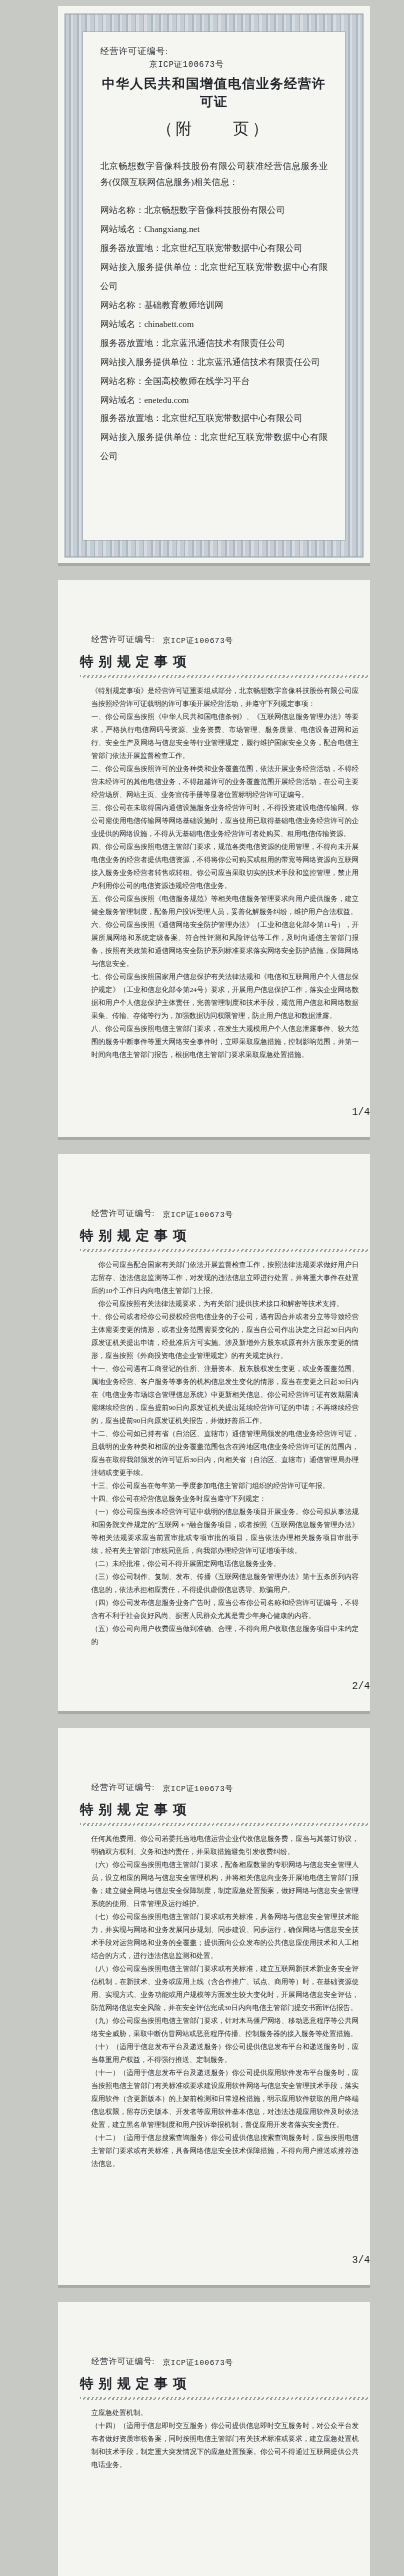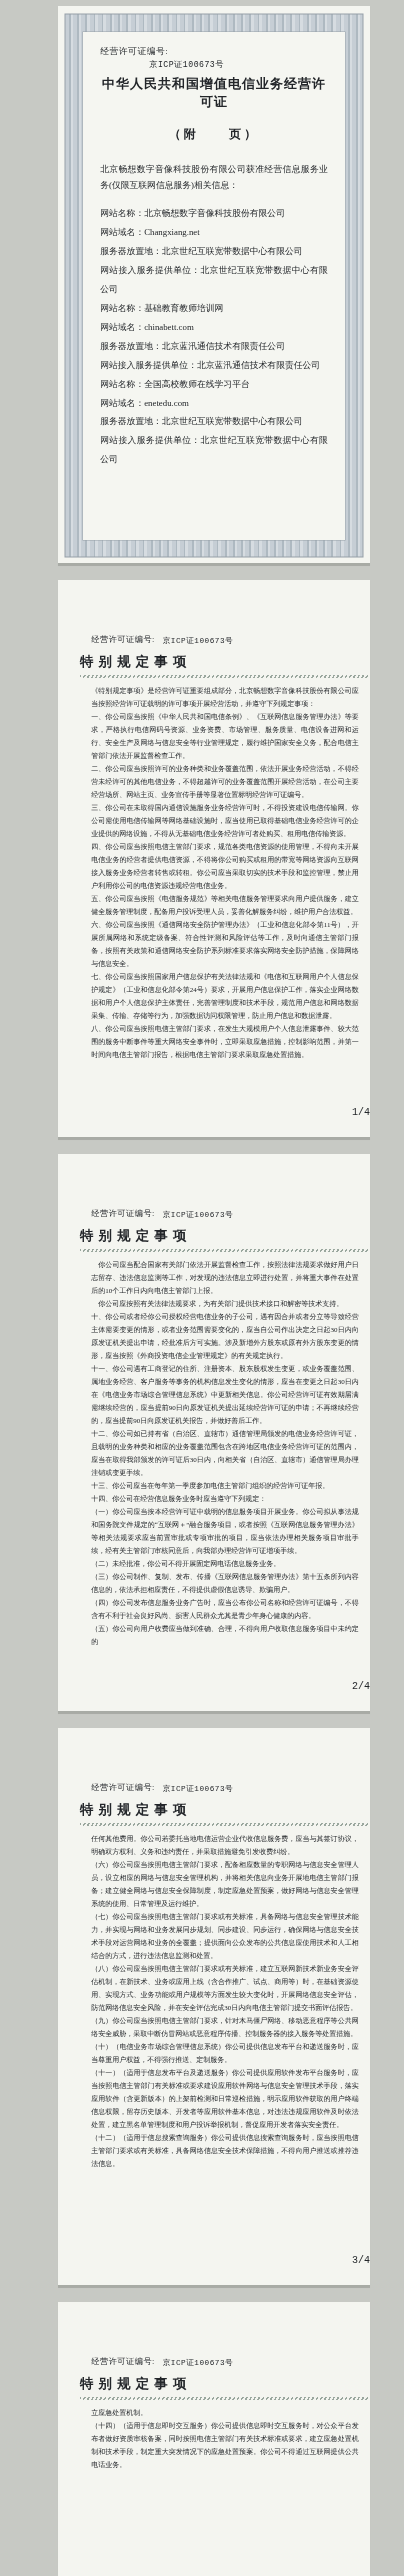--- a/index.html
+++ b/index.html
@@ -35,22 +35,22 @@
     box-shadow:0 0 0 0.5px #95a0a8;
     padding:14.4px 17.5px 0 17.5px;box-sizing:border-box;
   }
   .cert-license{font-size:8.8px;letter-spacing:0.5px;}
   .cert-license .num{display:block;margin:1px 0 0 49px;font-family:"Liberation Mono","DejaVu Sans Mono",monospace;font-size:8.2px;}
   .cert-title{
     text-align:center;font-size:13px;font-weight:bold;letter-spacing:1px;
     margin-top:5.2px;
   }
   .cert-subtitle{
-    text-align:center;font-size:12px;font-weight:bold;letter-spacing:3.1px;
-    margin-top:15px;
+    text-align:center;font-size:16px;font-weight:normal;letter-spacing:3.1px;
+    margin-top:8px;
   }
   .cert-intro{
     margin-top:17.5px;font-size:8.8px;line-height:1.85;text-align:justify;
   }
   .cert-entries{margin-top:11px;}
   .cert-line{
     font-size:8.8px;line-height:2.15;text-align:justify;
   }
   
   .prov-header{
@@ -160,21 +160,21 @@
     <span class="num">京ICP证100673号</span>
   </div>
   <div class="prov-title">特别规定事项</div>
   <div class="zigzag"></div>
   <div class="prov-body">
       <p>任何其他费用。你公司若委托当地电信运营企业代收信息服务费，应当与其签订协议，明确双方权利、义务和违约责任，并采取措施避免引发收费纠纷。</p>
       <p>（六）你公司应当按照电信主管部门要求，配备相应数量的专职网络与信息安全管理人员，设立相应的网络与信息安全管理机构，并将相关信息向业务开展地电信主管部门报备；建立健全网络与信息安全保障制度，制定应急处置预案，做好网络与信息安全管理系统的使用、日常管理及运行维护。</p>
       <p>（七）你公司应当按照电信主管部门要求或有关标准，具备网络与信息安全管理技术能力，并实现与网络和业务发展同步规划、同步建设、同步运行，确保网络与信息安全技术手段对运营网络和业务的全覆盖；提供面向公众发布的公共信息应使用技术和人工相结合的方式，进行违法信息监测和处置。</p>
       <p>（八）你公司应当按照电信主管部门要求或有关标准，建立互联网新技术新业务安全评估机制，在新技术、业务或应用上线（含合作推广、试点、商用等）时，在基础资源使用、实现方式、业务功能或用户规模等方面发生较大变化时，开展网络信息安全评估，防范网络信息安全风险，并在安全评估完成30日内向电信主管部门提交书面评估报告。</p>
       <p>（九）你公司应当按照电信主管部门要求，针对木马僵尸网络、移动恶意程序等公共网络安全威胁，采取中断仿冒网站或恶意程序传播、控制服务器的接入服务等处置措施。</p>
-      <p>（十）（电信业务市场综合管理信息系统）你公司提供信息发布平台和递送服务时，应当尊重用户权益，不得强行推送、定制服务。</p>
+      <p>（十）（适用于信息发布平台及递送服务）你公司提供信息发布平台和递送服务时，应当尊重用户权益，不得强行推送、定制服务。</p>
       <p>（十一）（适用于信息发布平台及递送服务）你公司提供应用软件发布平台服务时，应当按照电信主管部门有关标准或要求建设应用软件网络与信息安全管理技术手段，落实应用软件（含更新版本）的上架前检测和日常巡检措施，明示应用软件获取的用户终端信息权限，留存历史版本、开发者等应用软件基本信息，对违法违规应用软件及时依法处置，建立黑名单管理制度和用户投诉举报机制，督促应用开发者落实安全责任。</p>
       <p>（十二）（适用于信息搜索查询服务）你公司提供信息搜索查询服务时，应当按照电信主管部门要求或有关标准，具备网络信息安全技术保障措施，不得向用户推送或推荐违法信息。</p>
     </div>
   <div class="page-num">3/4</div>
 </section>
 
 <section class="page prov" style="top:2302px">
   <div class="prov-header">
     <span>经营许可证编号:</span>
     <span class="num">京ICP证100673号</span>

